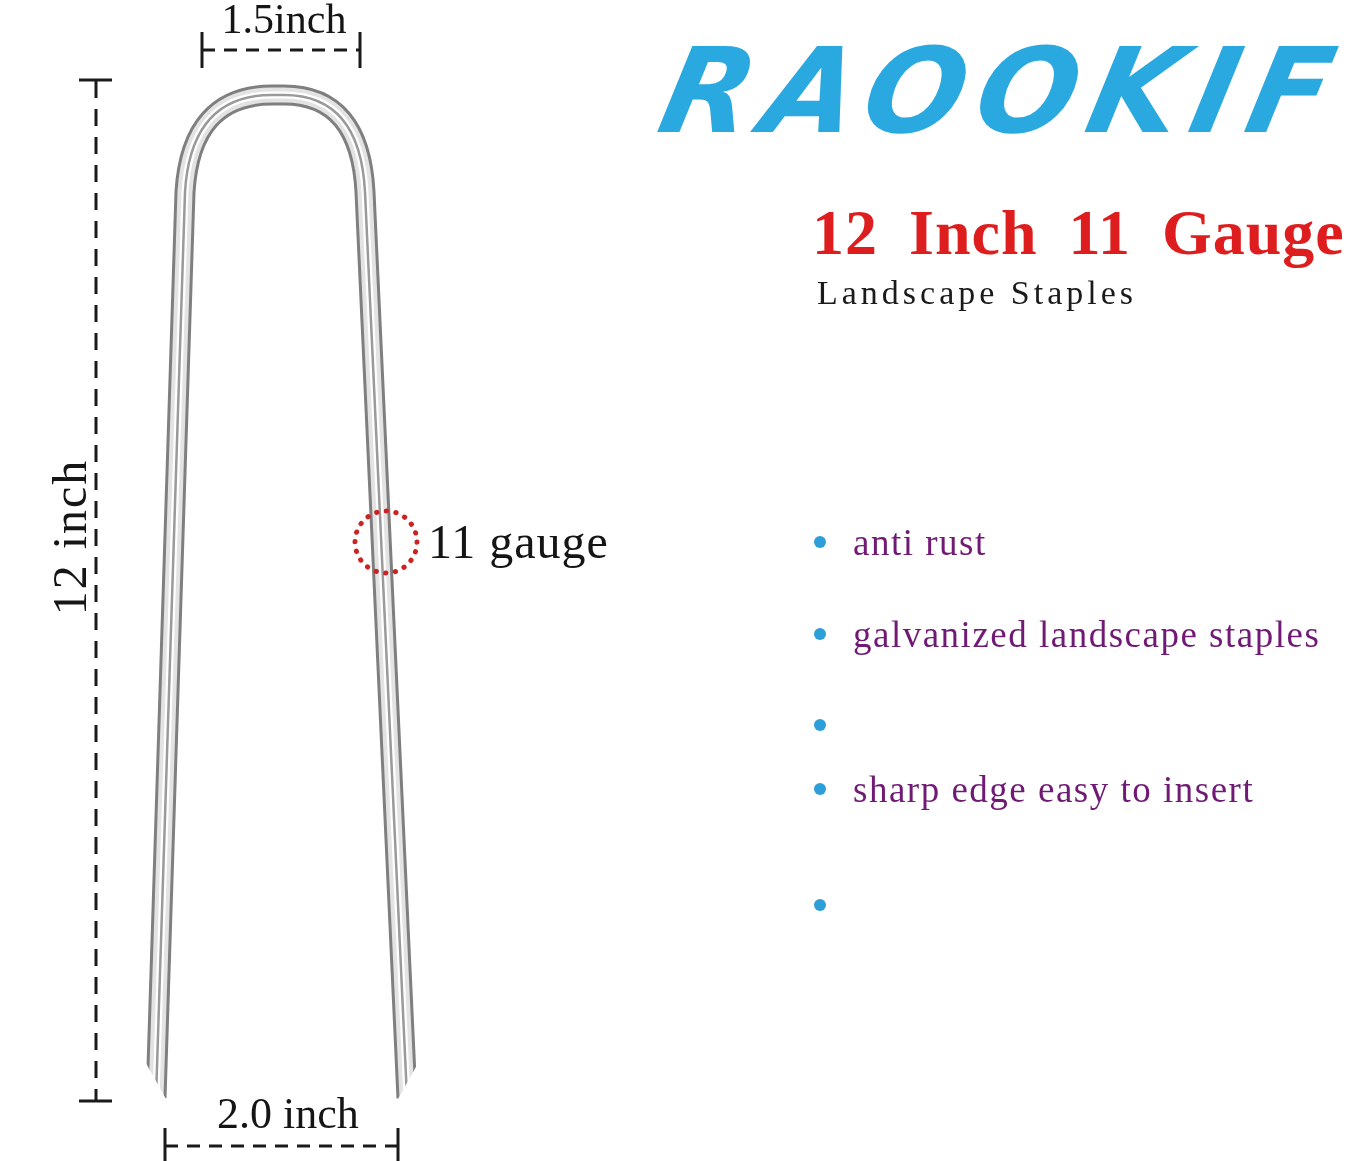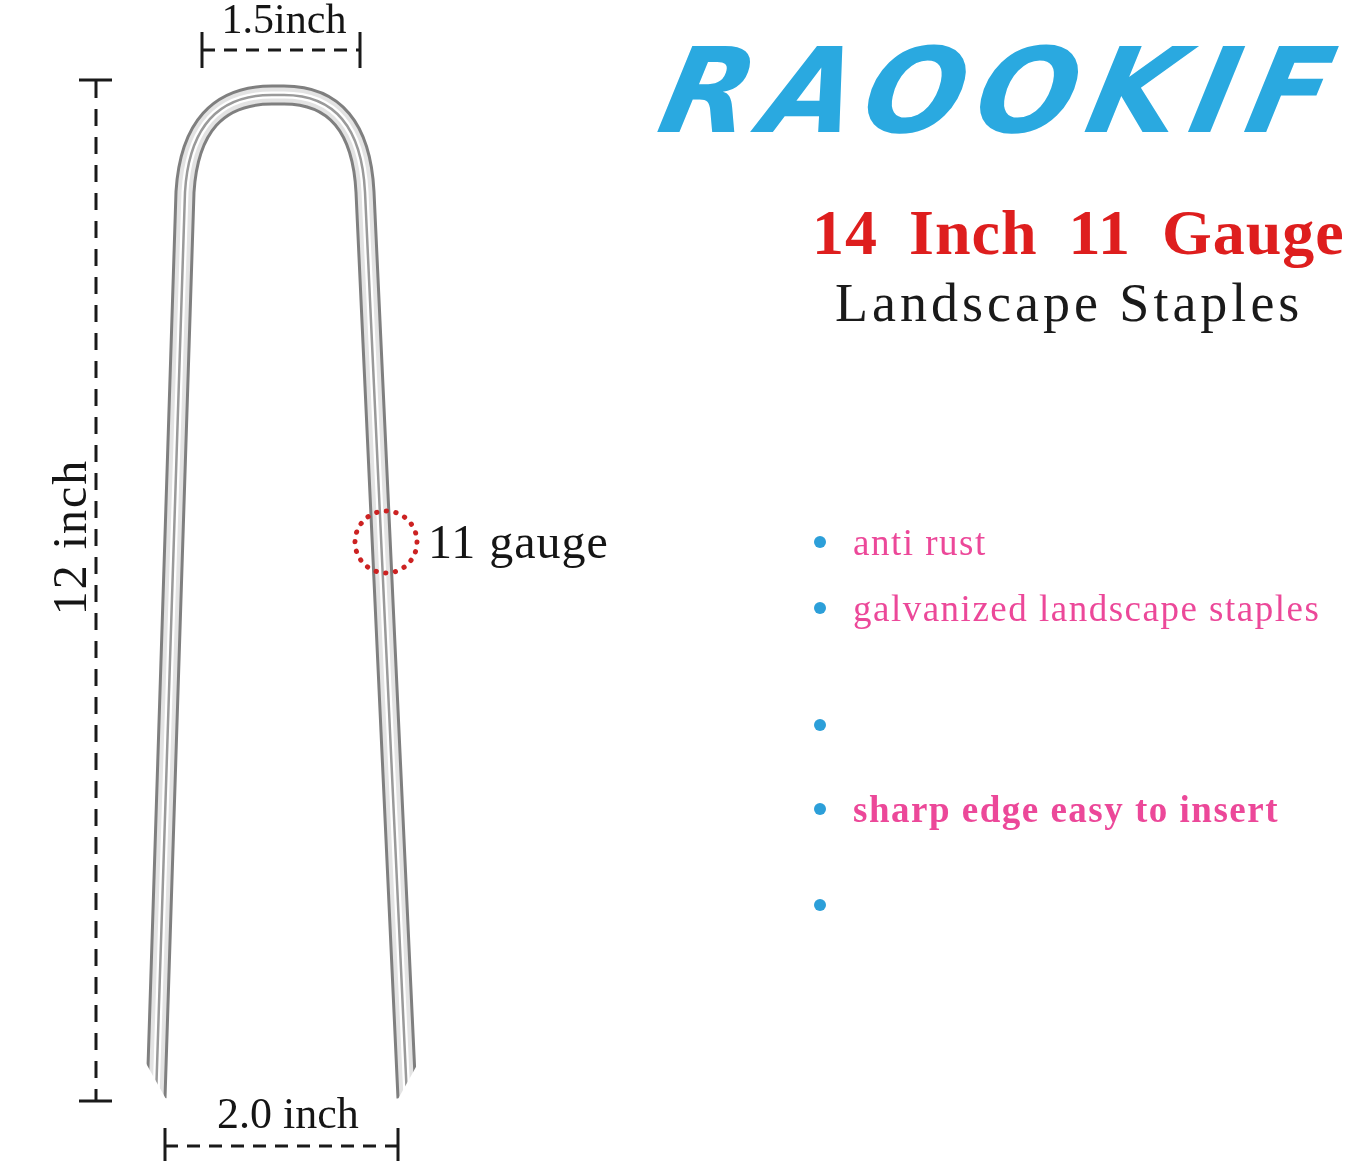--- a/index.html
+++ b/index.html
@@ -21,42 +21,42 @@
     transform:skewX(-12deg);
     white-space:nowrap;
   }
   .title {
     position:absolute; left:764px; top:198px;
     font-size:64px; line-height:1.1; font-weight:bold;
     color:#de1e1e; letter-spacing:1px; word-spacing:14px;
     white-space:nowrap;
   }
   .subtitle {
-    position:absolute; left:787px; top:274px;
-    font-size:54px; line-height:1.1;
+    position:absolute; left:769px; top:274px;
+    font-size:34px; line-height:1.1;
     color:#1a1a1a; letter-spacing:4px;
     white-space:nowrap;
   }
   .features {
     position:absolute; left:766px; top:0; width:570px;
     margin:0; padding:0; list-style:none;
   }
   .feat {
     position:absolute; left:0; height:54px;
     display:flex; align-items:center; white-space:nowrap;
   }
   .feat .dot {
     width:12px; height:12px; border-radius:50%;
     background:#2c9fd9; margin-right:27px; flex:none;
   }
-  .feat .label { font-size:37px; color:#ec4899; letter-spacing:1.5px; }
+  .feat .label { font-size:37px; color:#701a75; letter-spacing:1.5px; }
   .feat:nth-child(1){ top:515px; }
-  .feat:nth-child(2){ top:581px; }
+  .feat:nth-child(2){ top:607px; }
   .feat:nth-child(3){ top:698px; }
-  .feat:nth-child(4){ top:782px;font-weight:bold; }
+  .feat:nth-child(4){ top:762px; }
   .feat:nth-child(5){ top:878px; }
 
   
   .diagram { position:absolute; left:0; top:0; }
   .dim-line { stroke:#1a1a1a; stroke-width:3; }
   .dim-text { fill:#151515; font-family:"Liberation Serif", serif; }
 </style>
 </head>
 <body>
 
@@ -95,21 +95,21 @@
 
     <g>
       <text class="dim-text" x="240" y="1128" font-size="44" text-anchor="middle">2.0 inch</text>
       <line class="dim-line" x1="117" y1="1146" x2="350" y2="1146" stroke-dasharray="13 9"></line>
       <line class="dim-line" x1="117" y1="1128" x2="117" y2="1161"></line>
       <line class="dim-line" x1="350" y1="1128" x2="350" y2="1161"></line>
     </g>
   </svg>
 
   <div class="brand">RAOOKIF</div>
-  <div class="title">14 Inch 11 Gauge</div>
+  <div class="title">12 Inch 11 Gauge</div>
   <div class="subtitle">Landscape Staples</div>
 
   <ul class="features">
     <li class="feat">
       <span class="dot"></span>
       <span class="label">anti rust</span>
     </li>
     <li class="feat">
       <span class="dot"></span>
       <span class="label">galvanized landscape staples</span>

